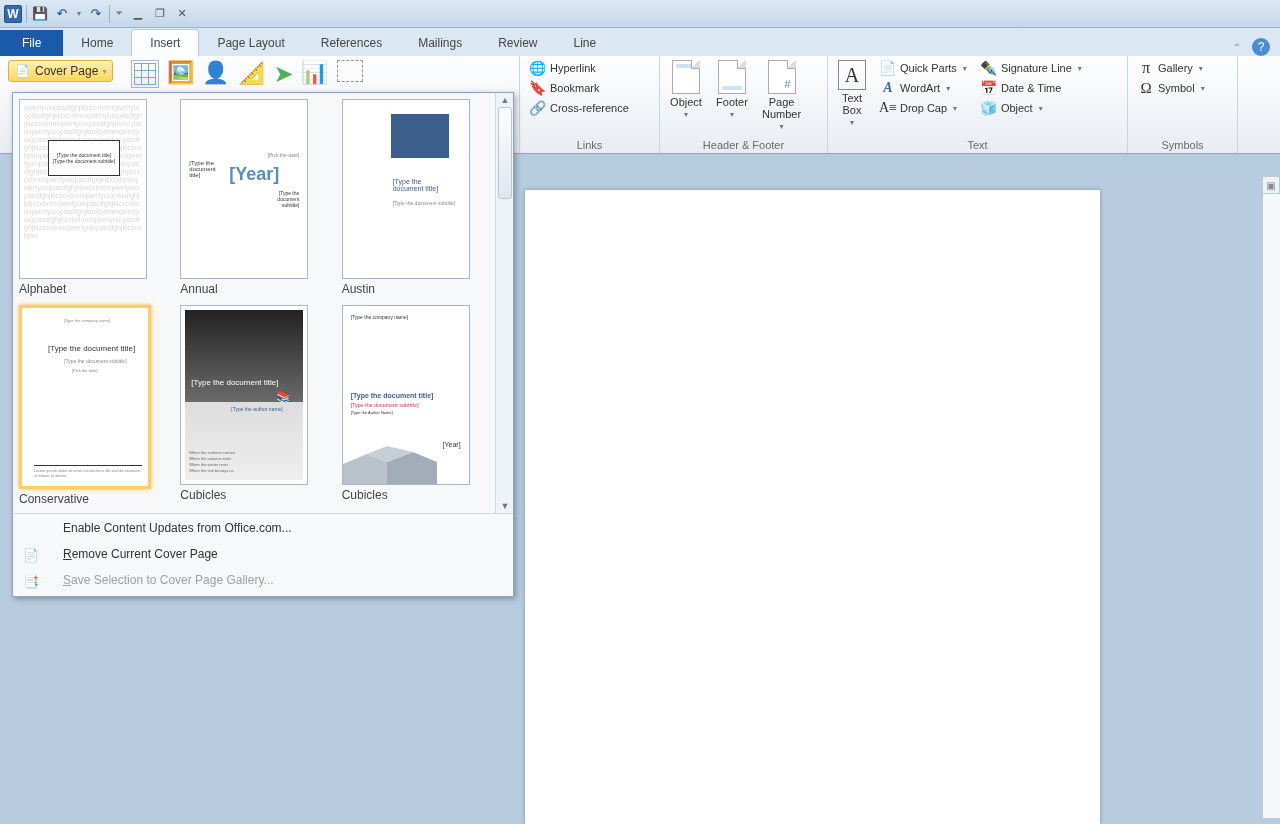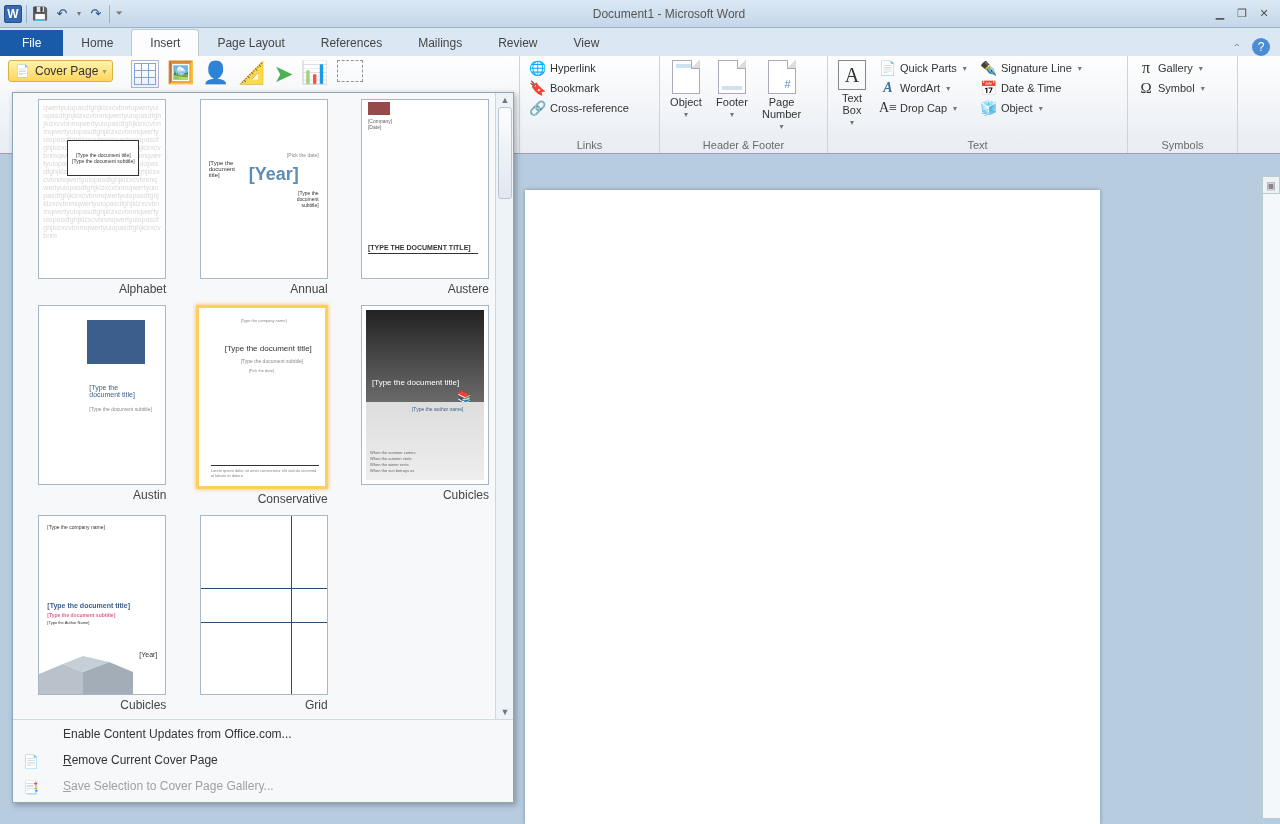--- a/index.html
+++ b/index.html
@@ -40,21 +40,21 @@
 
 .gallery{position:absolute;left:12px;top:92px;width:502px;background:#f6f8fa;border:1px solid #8ea6bc;box-shadow:2px 2px 6px rgba(0,0,0,0.3);z-index:10}
 .g-head{padding:4px 8px;font-size:12px;font-weight:bold;color:#444;background:linear-gradient(#f5f7f9,#eaeef3)}
 .g-body{display:flex}
 .g-grid{flex:1;padding:6px 6px 4px;display:grid;grid-template-columns:repeat(3,1fr);gap:6px 14px}
 .g-scroll{width:18px;background:#eef3f8;border-left:1px solid #ccd6df;position:relative}
 .g-scroll .thumb{position:absolute;top:14px;left:2px;width:14px;height:92px;background:linear-gradient(#fdfdfd,#dfe7ef);border:1px solid #b8c6d3;border-radius:3px}
 .g-scroll .arr{position:absolute;left:0;width:18px;height:14px;display:flex;align-items:center;justify-content:center;font-size:9px;color:#777}
 .g-scroll .arr.top{top:0}
 .g-scroll .arr.bot{bottom:0}
-.g-item{display:flex;flex-direction:column;align-items:flex-end}
+.g-item{display:flex;flex-direction:column;align-items:flex-start}
 .g-item .thumb{width:128px;height:180px;background:#fff;border:1px solid #a9b7c4;position:relative;overflow:hidden;font-size:7px}
 .g-item.selected .thumb{border:3px solid #ffcf5e;box-shadow:0 0 4px #ffb94a;width:132px;height:184px}
 .g-item .cap{font-size:12px;color:#444;padding:3px 0}
 .g-foot{border-top:1px solid #d1dae2;padding:2px 0}
 .g-foot .mi{display:flex;align-items:flex-start;gap:24px;padding:5px 10px;font-size:12px;color:#333;cursor:pointer}
 .g-foot .mi.dis{color:#a0a0a0}
 .g-foot .mi .ic{width:16px;height:16px;display:flex;align-items:center;justify-content:center;font-size:13px}
 
 .th-alphabet{background:#fafafa}
 .th-alphabet .bg-text{position:absolute;inset:0;color:#d8d8d8;font-size:7px;line-height:8px;overflow:hidden;word-break:break-all;padding:4px}
@@ -112,37 +112,36 @@
   <div class="qat">
     <div class="word-icon">W</div>
     <div style="width:1px;height:18px;background:#9bb4cc"></div>
     <div class="q-ic">💾</div>
     <div class="q-ic">↶</div>
     <div class="q-ic" style="width:8px;font-size:8px;color:#777">▾</div>
     <div class="q-ic">↷</div>
     <div style="width:1px;height:18px;background:#9bb4cc"></div>
     <div class="q-ic" style="width:10px;font-size:9px;color:#777">⏷</div>
   </div>
-  <div class="title">Document1 - Microsoft Word</div>
   <div class="wc">
     <span>▁</span>
     <span>❐</span>
     <span>✕</span>
   </div>
 </div>
 
 <div class="tabs">
   <div class="tab file">File</div>
   <div class="tab">Home</div>
   <div class="tab active">Insert</div>
   <div class="tab">Page Layout</div>
   <div class="tab">References</div>
   <div class="tab">Mailings</div>
   <div class="tab">Review</div>
-  <div class="tab">View</div>
+  <div class="tab">Line</div>
   <div class="help">
     <span class="caret">⌃</span>
     <span class="qm">?</span>
   </div>
 </div>
 
 <div class="ribbon">
   <div class="rgroup" style="width:520px;padding:4px 8px;">
     <div class="body" style="align-items:flex-start">
       <div class="cp-btn">
@@ -303,28 +302,20 @@
       <div class="g-item">
         <div class="thumb th-annual">
           <div class="dt">[Pick the date]</div>
           <div class="tl">[Type the document title]</div>
           <div class="yr">[Year]</div>
           <div class="sub">[Type the document subtitle]</div>
         </div>
         <div class="cap">Annual</div>
       </div>
 
-      <div class="g-item">
-        <div class="thumb th-austere">
-          <div class="bar"></div>
-          <div class="txt">[Company]<br>[Date]</div>
-          <div class="title">[TYPE THE DOCUMENT TITLE]</div>
-        </div>
-        <div class="cap">Austere</div>
-      </div>
 
       <div class="g-item">
         <div class="thumb th-austin">
           <div class="box"></div>
           <div class="blue"></div>
           <div class="tl">[Type the document title]</div>
           <div class="sub">[Type the document subtitle]</div>
         </div>
         <div class="cap">Austin</div>
       </div>
@@ -362,29 +353,20 @@
               <polygon points="0,48 0,28 24,18 44,26 44,48" fill="#a7b3bd" opacity="0.8"></polygon>
               <polygon points="44,48 44,26 70,16 94,26 94,48" fill="#8b99a5" opacity="0.8"></polygon>
               <polygon points="24,18 44,10 70,16 44,26" fill="#c6cfd6"></polygon>
             </svg>
           <div class="yr">[Year]</div>
         </div>
         <div class="cap">Cubicles</div>
       </div>
 
 
-      <div class="g-item">
-        <div class="thumb th-grid">
-          <div class="l1"></div>
-            <div class="l2"></div>
-            <div class="l3"></div>
-          <div class="tl">[TYPE THE DOCUMENT TITLE]</div>
-        </div>
-        <div class="cap">Grid</div>
-      </div>
     </div>
     <div class="g-scroll">
       <div class="arr top">▲</div>
       <div class="thumb"></div>
       <div class="arr bot">▼</div>
     </div>
   </div>
   <div class="g-foot">
     <div class="mi">
         <span class="ic"></span>

